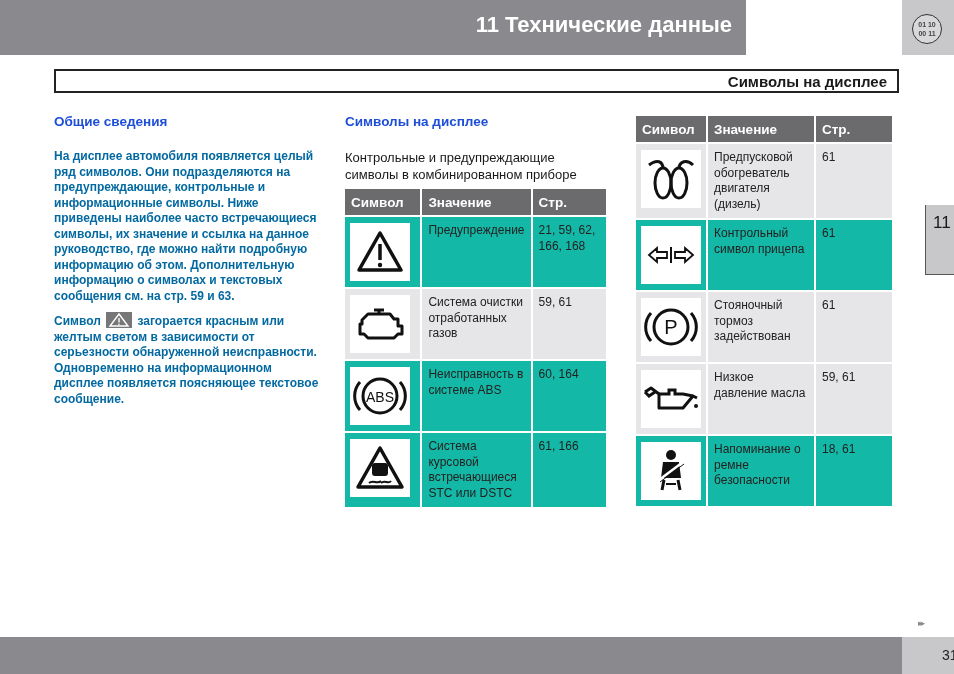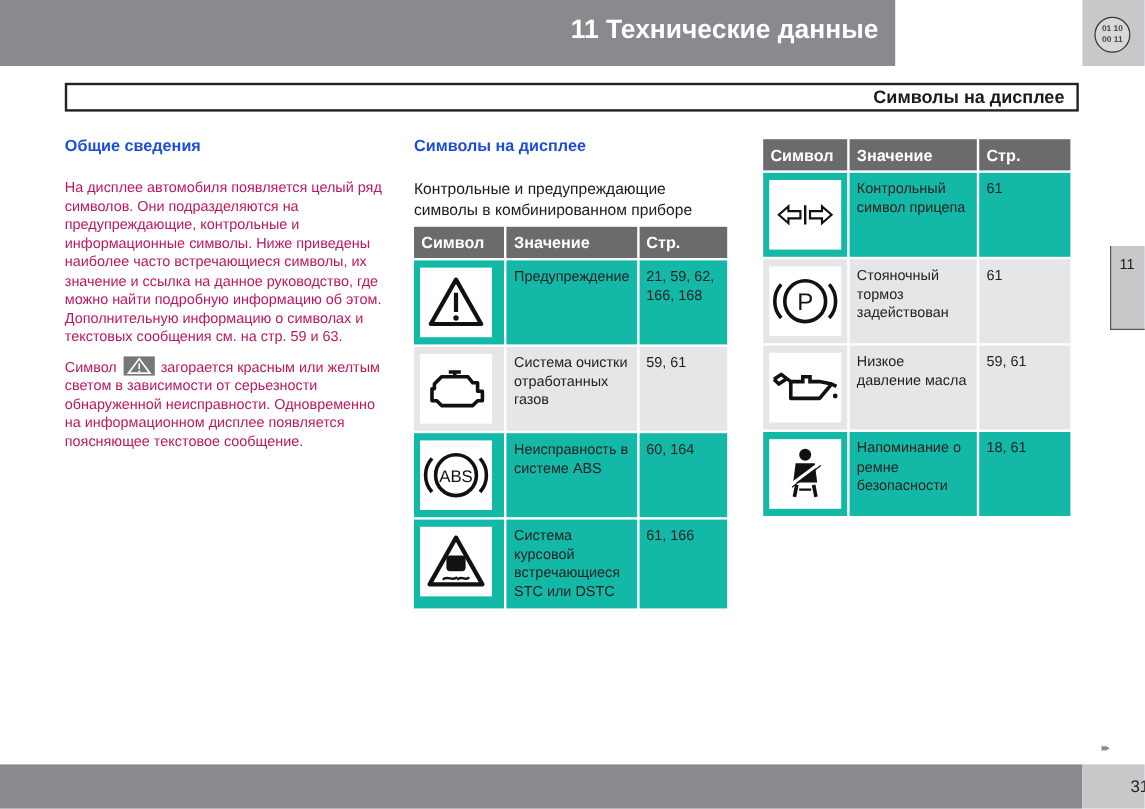--- a/index.html
+++ b/index.html
@@ -8,36 +8,36 @@
   .topbar { position:absolute; left:0; top:0; width:746px; height:55px; background:#8a8a8e; }
   .topbar-title { position:absolute; right:14px; top:12px; font-size:22px; font-weight:bold; color:#fff; }
   .topbar-badge { position:absolute; left:902px; top:0; width:52px; height:55px; background:#c8c8ca; }
   .badge-circle { position:absolute; left:10px; top:14px; width:30px; height:30px; border-radius:50%;
                   border:1.5px solid #333; background:#d8d8da; font-size:7px; font-weight:bold;
                   color:#444; text-align:center; line-height:9px; padding-top:5px; }
   .section-box { position:absolute; left:54px; top:69px; width:845px; height:24px; border:2px solid #222; }
   .section-title { position:absolute; right:10px; top:2px; font-size:15px; font-weight:bold; }
   .col-left { position:absolute; left:54px; top:114px; width:268px; }
   h2.red { color:#1d4ed8; font-size:13.5px; font-weight:bold; margin-bottom:20px; }
-  p.body { font-size:12px; line-height:15.5px; margin-bottom:8px; color:#be185d; }
+  p.body { font-size:12px; line-height:15.5px; margin-bottom:8px; color:#0369a1;font-weight:bold; }
   .inline-warn { display:inline-block; width:26px; height:16px; background:#777; vertical-align:-3px;
                  position:relative; margin:0 2px; }
   .col-mid { position:absolute; left:345px; top:114px; width:263px; }
   h3.sub { font-size:13px; font-weight:normal; line-height:17px; margin:10px 0 4px 0; }
   table.sym { border-collapse:separate; border-spacing:2px; margin-left:-2px; }
   table.sym th { background:#6b6b6e; color:#fff; font-size:13.5px; font-weight:bold; text-align:left;
                  padding:4px 6px; height:26px; }
   table.sym td { vertical-align:top; font-size:12px; line-height:15.5px; padding:6px 6px; color:#222; }
   table.sym tr.light td { background:#e6e6e8; }
   table.sym tr.dark td { background:#14b8a6; }
   td.icon-cell { padding:6px 5px !important; }
   .icon-box { width:60px; height:58px; background:#fff; display:flex; align-items:center; justify-content:center; }
   .col-right { position:absolute; left:636px; top:114px; width:264px; }
   .tab11 { position:absolute; left:925px; top:205px; width:29px; height:70px; background:#c8c8ca;
-           border-left:1px solid #555; border-bottom:1px solid #555; font-size:12px; padding:8px 0 0 7px; }
+           border-left:1px solid #555; border-bottom:1px solid #555; font-size:17px; padding:8px 0 0 7px; }
   .next-arrows { position:absolute; left:918px; top:618px; font-size:9px; color:#888; letter-spacing:-2px; }
   .footer { position:absolute; left:0; top:637px; width:902px; height:37px; background:#8a8a8e; }
   .footer-page { position:absolute; left:902px; top:637px; width:52px; height:37px; background:#c8c8ca;
                  font-size:14px; text-align:center; line-height:37px; color:#222;padding-left:40px; }
 </style>
 </head>
 <body>
 
 <div class="topbar">
   <div class="topbar-title">11 Технические данные</div>
@@ -138,20 +138,34 @@
 </div>
 
 <div class="col-right">
   <table class="sym">
     <tbody>
         <tr>
       <th style="width:68px">Символ</th>
       <th style="width:106px">Значение</th>
       <th style="width:76px">Стр.</th>
     </tr>
+    <tr class="light">
+      <td class="icon-cell">
+            <div class="icon-box">
+        <svg width="52" height="44" viewBox="0 0 52 44">
+                <path d="M4 8 C12 2 18 4 18 12" fill="none" stroke="#111" stroke-width="3"></path>
+                <ellipse cx="18" cy="26" rx="8" ry="15" fill="none" stroke="#111" stroke-width="3"></ellipse>
+                <ellipse cx="34" cy="26" rx="8" ry="15" fill="none" stroke="#111" stroke-width="3"></ellipse>
+                <path d="M34 12 C34 4 42 2 48 8" fill="none" stroke="#111" stroke-width="3"></path>
+              </svg>
+      </div>
+          </td>
+      <td>Предпусковой обогреватель двигателя (дизель)</td>
+      <td>61</td>
+    </tr>
     <tr class="dark">
       <td class="icon-cell">
             <div class="icon-box">
         <svg width="48" height="20" viewBox="0 0 48 20">
                 <path d="M2 10 L10 3 L10 7 L20 7 L20 13 L10 13 L10 17 Z" fill="none" stroke="#111" stroke-width="1.8"></path>
                 <line x1="24" y1="2" x2="24" y2="18" stroke="#111" stroke-width="2"></line>
                 <path d="M46 10 L38 3 L38 7 L28 7 L28 13 L38 13 L38 17 Z" fill="none" stroke="#111" stroke-width="1.8"></path>
               </svg>
       </div>
           </td>

